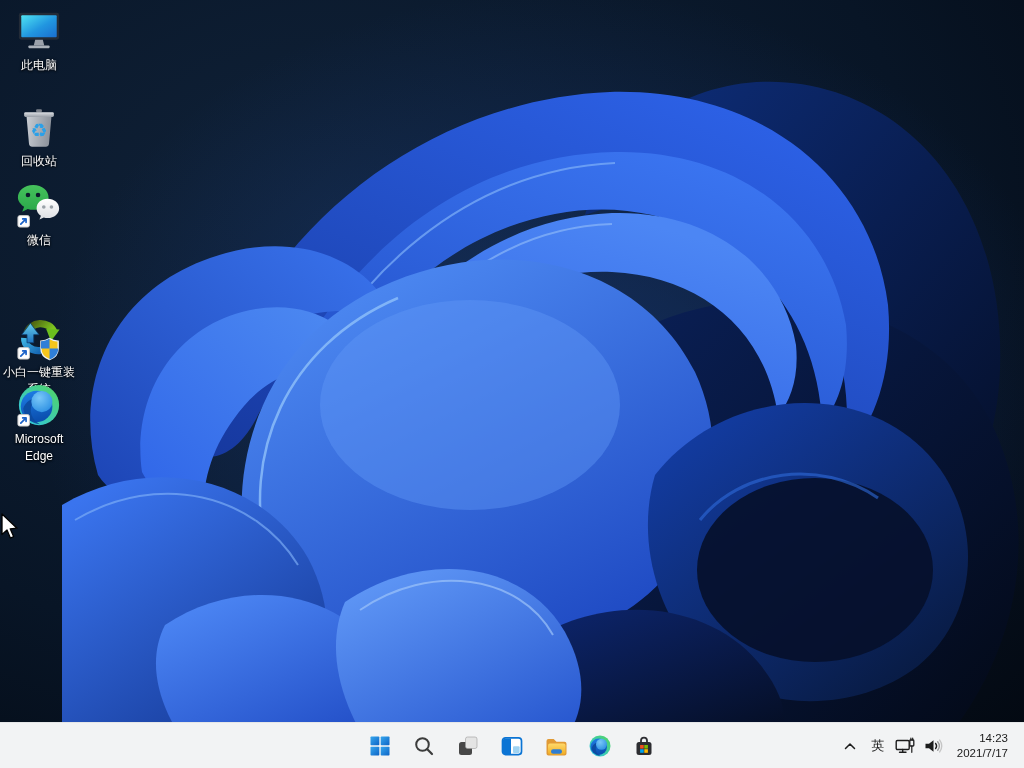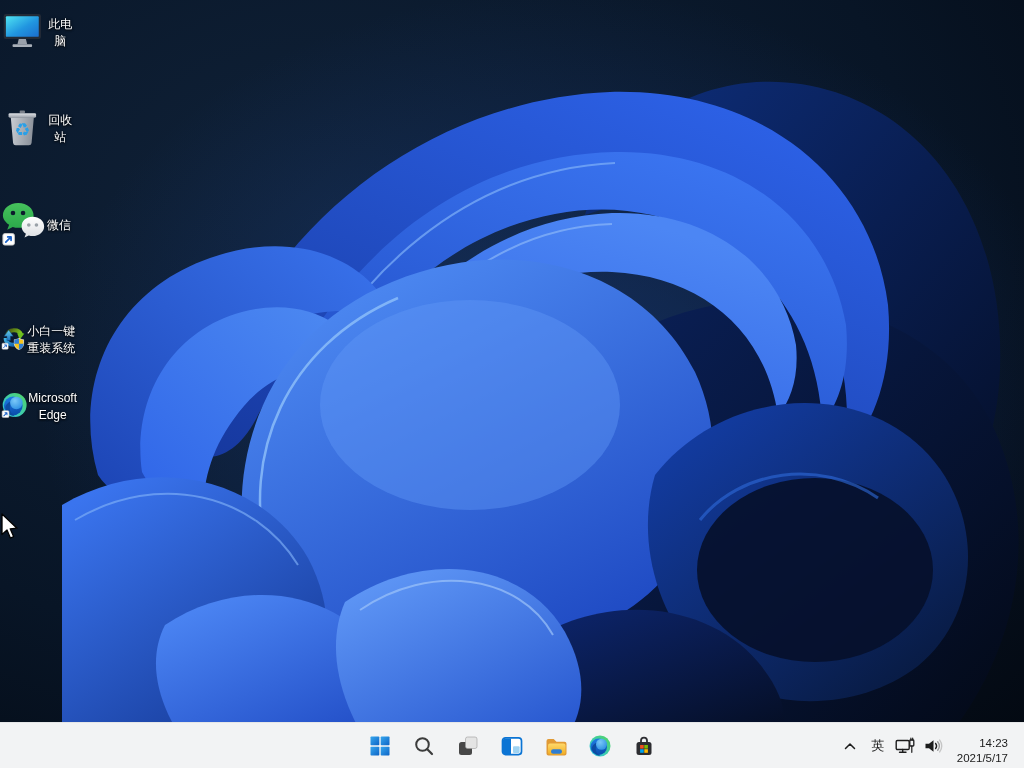--- a/index.html
+++ b/index.html
@@ -2,21 +2,21 @@
 <html><head>
 <meta charset="utf-8">
 <style>
   html,body{margin:0;padding:0;background:#000;}
   .stage{position:relative;width:1024px;height:768px;overflow:hidden;
          font-family:"Liberation Sans",sans-serif;background:#050d18;
          -webkit-font-smoothing:antialiased;}
   .wallpaper{position:absolute;inset:0;display:block;}
   
   .dicons{position:absolute;left:0;top:0;width:80px;}
-  .dicon{position:absolute;left:1px;width:76px;display:flex;flex-direction:row;
+  .dicon{position:absolute;left:1px;width:76px;display:flex;flex-direction:column;
          align-items:center;cursor:default;}
   .dicon .glyph{width:46px;height:46px;display:block;}
   .dicon .label{margin-top:3px;max-width:74px;font-size:12px;line-height:1.4;
         color:#fff;text-align:center;
         text-shadow:0 1px 2px rgba(0,0,0,.95),0 0 3px rgba(0,0,0,.7);}
   
   .taskbar{position:absolute;left:0;right:0;bottom:0;height:46px;background:#f2f3f4;
            border-top:1px solid rgba(0,0,0,.05);box-sizing:border-box;}
   .tb-center{position:absolute;left:50%;top:0;height:100%;transform:translateX(-50%);
              display:flex;align-items:center;gap:4px;}
@@ -25,21 +25,21 @@
   .tbtn svg{width:24px;height:24px;display:block;}
   .tb-tray{position:absolute;right:4px;top:0;height:100%;display:flex;
            align-items:center;}
   .tray-btn{height:40px;display:flex;align-items:center;justify-content:center;
             border-radius:6px;}
   .tray-btn svg{width:20px;height:20px;display:block;}
   .w30{width:30px}.w26{width:26px}.w28{width:28px}
   .ime{font-size:13px;color:#1a1a1a;}
   .clock{margin-left:6px;padding:0 12px 0 4px;text-align:right;font-size:11.5px;
          line-height:15px;color:#1a1a1a;border-radius:6px;height:40px;
-         display:flex;flex-direction:column;justify-content:flex-end;}
+         display:flex;flex-direction:column;justify-content:center;}
   .cursor{position:absolute;left:0;top:513px;width:22px;height:30px;pointer-events:none;}
 </style>
 </head>
 <body>
 
 <div class="stage">
 
   <svg width="0" height="0" style="position:absolute" aria-hidden="true">
     <defs>
       <radialGradient id="bgG" cx="0.32" cy="0.28" r="1.05">
@@ -225,21 +225,21 @@
     <div class="dicon" style="top:104px">
       <svg class="glyph" viewBox="0 0 48 48">
         <rect x="21" y="5.5" width="6" height="3" rx="1" fill="#7b818b"></rect>
         <path d="M11 13 h26 l-2.6 29 a3 3 0 0 1 -3 2.6 h-14.8 a3 3 0 0 1 -3 -2.6 Z" fill="url(#binbody)"></path>
         <rect x="8.5" y="8.5" width="31" height="5" rx="1.5" fill="url(#binrim)"></rect>
         <text x="24" y="34" text-anchor="middle" font-size="20" fill="#2aa0e8" font-family="DejaVu Sans, sans-serif">♻</text>
       </svg>
       <span class="label">回收站</span>
     </div>
 
-    <div class="dicon" style="top:201px">
+    <div class="dicon" style="top:183px">
       <svg class="glyph" viewBox="0 0 48 48">
         <path d="M18 2 C27.5 2 34 8 34 15 C34 22 27.5 28 18 28
                  C16 28 14 27.7 12.3 27.1 L6.5 30 L8.5 24.7
                  C5 22.3 2 19 2 15 C2 8 8.5 2 18 2 Z" fill="url(#wxg)"></path>
         <circle cx="12.5" cy="12.5" r="2.4" fill="#0d1b2d"></circle>
         <circle cx="23" cy="12.5" r="2.4" fill="#0d1b2d"></circle>
         <path d="M33 16.5 C40 16.5 45 21 45 26.5 C45 32 40 36.5 33 36.5
                  C31.6 36.5 30.2 36.3 29 35.9 L24.5 38.1 L26 34.2
                  C23.4 32.4 21.5 29.7 21.5 26.5 C21.5 21 26 16.5 33 16.5 Z" fill="url(#wxw)"></path>
         <circle cx="29" cy="25" r="1.9" fill="#9aa2a8"></circle>
@@ -372,17 +372,17 @@
       <div class="tray-btn w28">
         <svg viewBox="0 0 20 20">
           <path d="M2.5 7.8 H6 L10.5 4.2 V15.8 L6 12.2 H2.5 Z" fill="#1c1c1c"></path>
           <path d="M12.6 7.4 a4.3 4.3 0 0 1 0 5.2" stroke="#1c1c1c" stroke-width="1.4" fill="none" stroke-linecap="round"></path>
           <path d="M14.7 5.7 a7 7 0 0 1 0 8.6" stroke="#9a9a9a" stroke-width="1.4" fill="none" stroke-linecap="round"></path>
           <path d="M16.7 4.1 a9.6 9.6 0 0 1 0 11.8" stroke="#c6c6c6" stroke-width="1.4" fill="none" stroke-linecap="round"></path>
         </svg>
       </div>
       <div class="clock">
         <span>14:23</span>
-        <span>2021/5/17</span>
+        <span>2021/7/17</span>
       </div>
     </div>
   </div>
 </div>
 
 </body></html>

